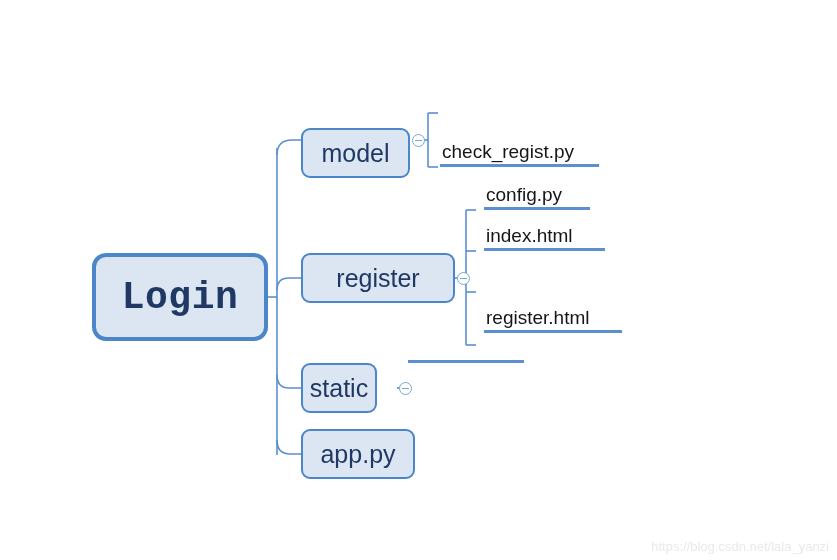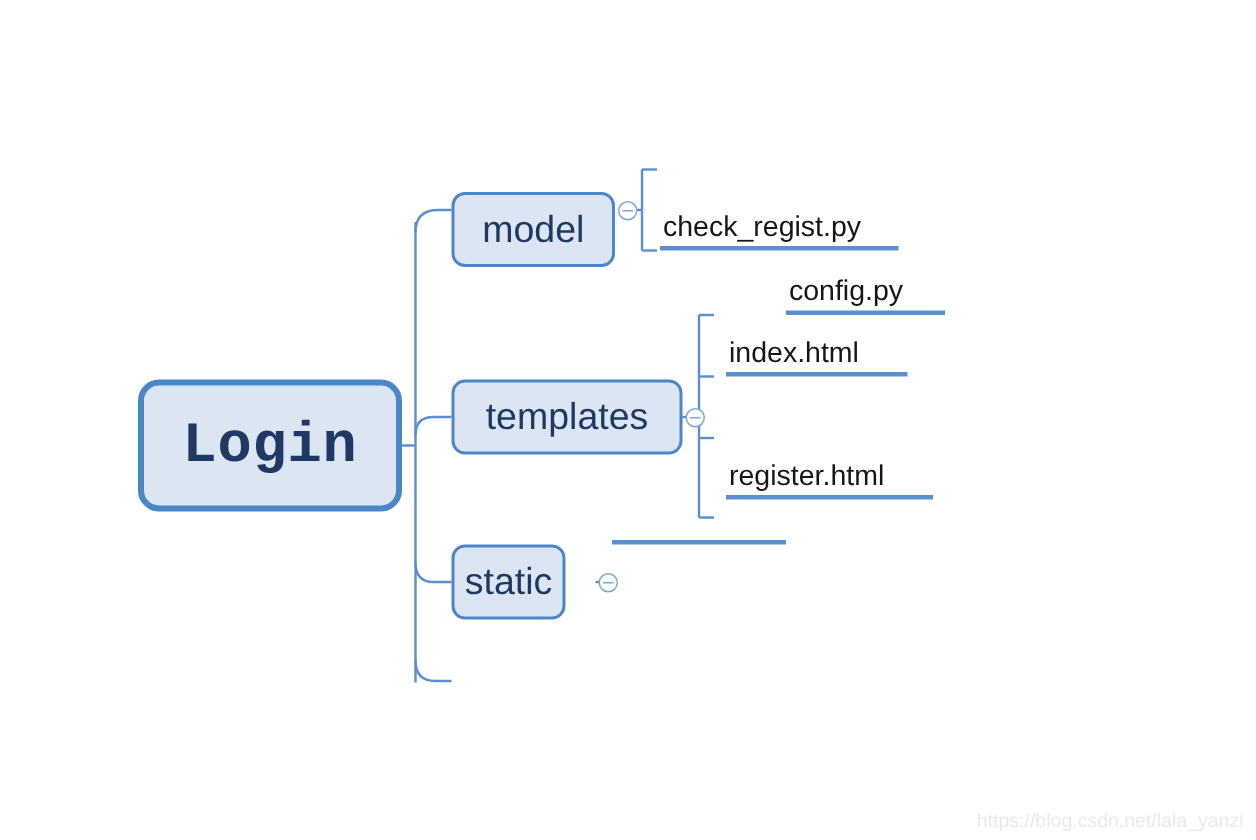--- a/index.html
+++ b/index.html
@@ -147,25 +147,25 @@
   </div>
   <div class="toggle" style="left:412px; top:134px;"></div>
 
 
   <div class="leaf" style="left:440px; top:142px; width:159px;">
     <span class="leaf-text">check_regist.py</span>
     <span class="leaf-rule"></span>
   </div>
 
   <div class="node branch" style="left:301px; top:253px; width:154px; height:50px;">
-    <span>templates</span>
+    <span>register</span>
   </div>
   <div class="toggle" style="left:457px; top:272px;"></div>
 
-  <div class="leaf" style="left:484px; top:185px; width:106px;margin-left:40px;">
+  <div class="leaf" style="left:484px; top:185px; width:106px;">
     <span class="leaf-text">config.py</span>
     <span class="leaf-rule"></span>
   </div>
   <div class="leaf" style="left:484px; top:226px; width:121px;">
     <span class="leaf-text">index.html</span>
     <span class="leaf-rule"></span>
   </div>
   <div class="leaf" style="left:484px; top:308px; width:138px;">
     <span class="leaf-text">register.html</span>
     <span class="leaf-rule"></span>
@@ -173,15 +173,18 @@
 
   <div class="node branch" style="left:301px; top:363px; width:76px; height:50px;text-align:right;">
     <span>static</span>
   </div>
   <div class="toggle" style="left:399px; top:382px;"></div>
 
   <div class="leaf" style="left:408px; top:360px; width:116px;">
     <span class="leaf-rule" style="width:116px;"></span>
   </div>
 
+  <div class="node branch" style="left:301px; top:429px; width:114px; height:50px;">
+    <span>app.py</span>
+  </div>
 
   <div class="watermark">https://blog.csdn.net/lala_yanzi</div>
 </div>
 
 </body></html>

